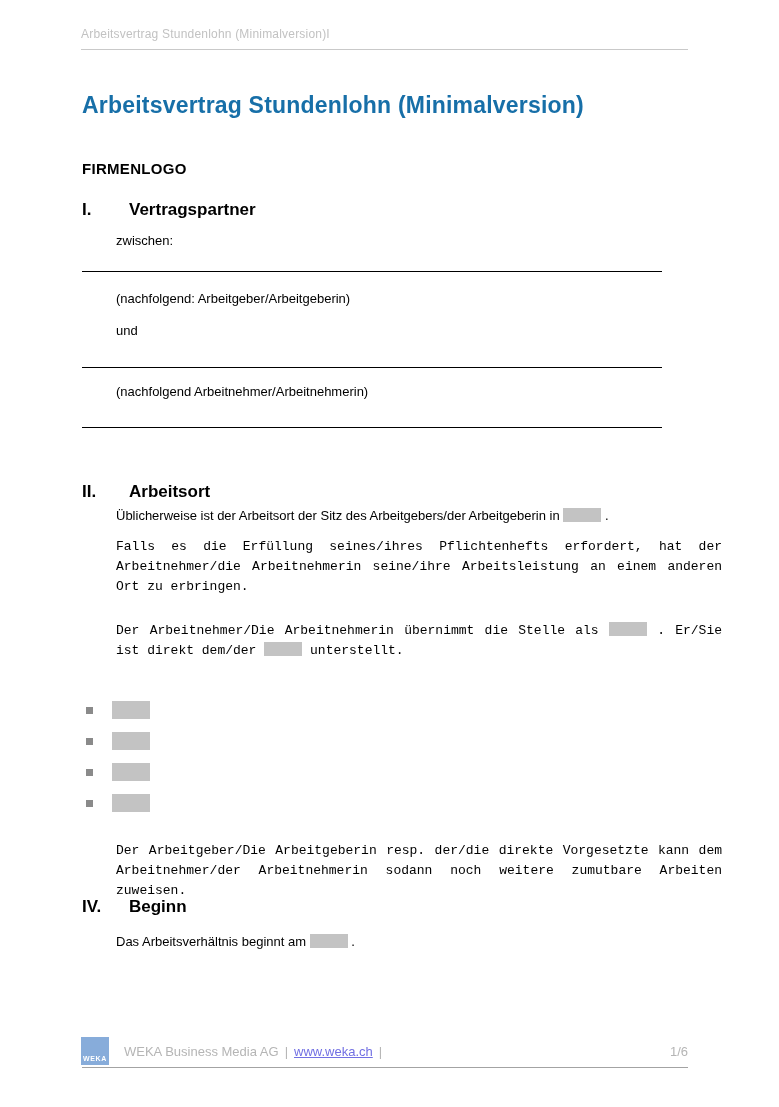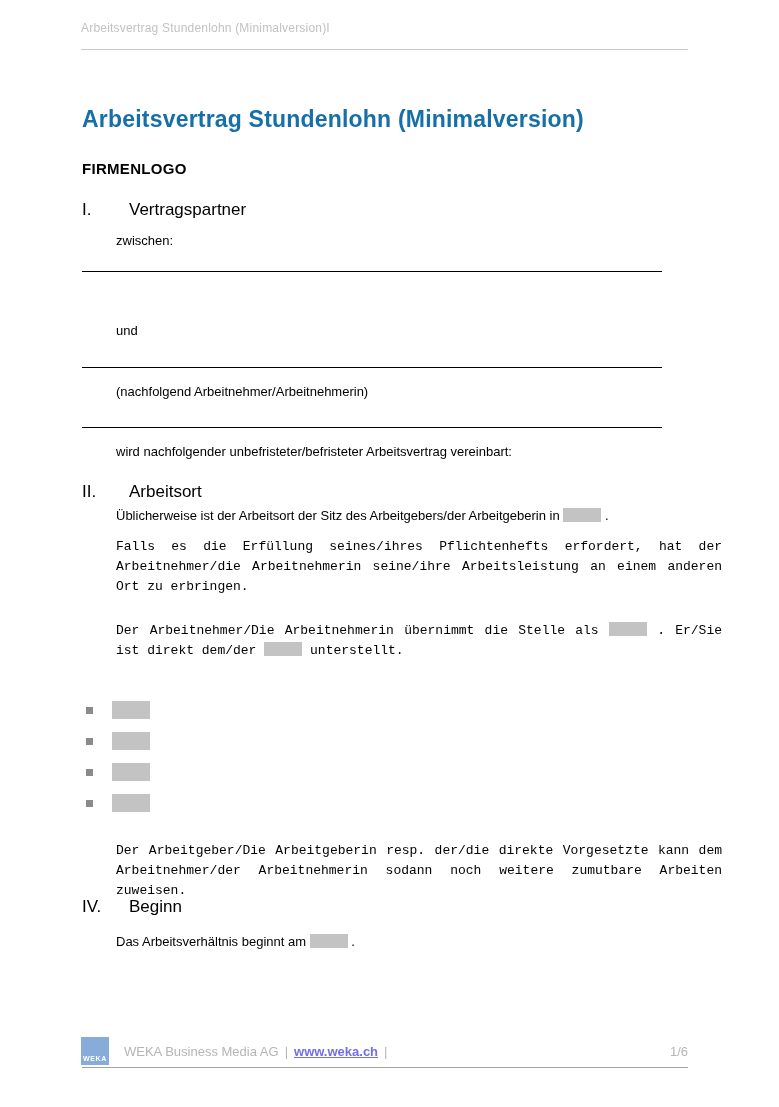--- a/index.html
+++ b/index.html
@@ -15,41 +15,41 @@
     background: #ffffff;
     overflow: hidden;
   }
   
   .page-header {
     position: absolute;
     left: 81px; top: 0;
     width: 607px; height: 50px;
     border-bottom: 1px solid #c9c9c9;
     display: flex; align-items: flex-end;
-    padding-bottom: 14px;
+    padding-bottom: 8px;
   }
   .page-header .hdr-text {
     font-size: 12px;
     color: #c2c2c2;
     letter-spacing: 0.2px;
   }
   
   .abs { position: absolute; left: 82px; width: 606px; }
   .doc-title {
     font-size: 23px;
     font-weight: bold;
     color: #176FA8;
     letter-spacing: 0.2px;
   }
   .firmenlogo {
     font-size: 15px;
     font-weight: bold;
     letter-spacing: 0.3px;
   }
-  .heading { font-size: 17px; font-weight: normal; }
+  .heading { font-size: 17px; font-weight: bold; }
   .heading .hnum { display: inline-block; width: 47px; }
   .para {
     font-size: 13px;
     line-height: 20px;
     margin-left: 34px;
   }
   .just { text-align: justify; font-family: Liberation Mono, monospace; }
   .fill-line {
     border-top: 1.5px solid #000000;
     width: 580px;
@@ -99,21 +99,21 @@
   }
   .footer-text {
     position: absolute;
     left: 124px; top: 1044px;
     font-size: 13px;
     color: #b5b5b5;
   }
   .footer-text .sep { margin: 0 6px; color: #b5b5b5; }
   .footer-link {
     color: #716fe3;
-    font-weight: bold;
+    font-weight: normal;
     text-decoration: underline;
   }
   .footer-pagenum {
     position: absolute;
     right: 91px; top: 1044px;
     font-size: 13px;
     color: #b5b5b5;
   }
   .footer-line {
     position: absolute;
@@ -124,42 +124,42 @@
 </style>
 </head>
 <body>
 
 <div class="page">
 
   <div class="page-header">
     <span class="hdr-text">Arbeitsvertrag Stundenlohn (Minimalversion)I</span>
   </div>
 
-  <h1 class="doc-title abs" style="top:106px">Arbeitsvertrag Stundenlohn (Minimalversion)</h1>
+  <h1 class="doc-title abs" style="top:92px">Arbeitsvertrag Stundenlohn (Minimalversion)</h1>
 
   <div class="firmenlogo abs" style="top:160px">FIRMENLOGO</div>
 
   <div class="heading abs" style="top:200px">
     <span class="hnum">I.</span><span class="htitle">Vertragspartner</span>
   </div>
 
   <div class="para abs" style="top:231px">zwischen:</div>
 
   <div class="fill-line abs" style="top:271px"></div>
 
+  <div class="para abs" style="top:289px">(nachfolgend: Arbeitgeber/Arbeitgeberin)</div>
 
   <div class="para abs" style="top:321px">und</div>
 
   <div class="fill-line abs" style="top:367px"></div>
 
   <div class="para abs" style="top:382px">(nachfolgend Arbeitnehmer/Arbeitnehmerin)</div>
 
   <div class="fill-line abs" style="top:427px"></div>
 
-  <div class="para abs" style="top:442px">wird nachfolgender unbefristeter/befristeter Arbeitsvertrag vereinbart:</div>
 
   <div class="heading abs" style="top:482px">
     <span class="hnum">II.</span><span class="htitle">Arbeitsort</span>
   </div>
 
   <div class="para abs" style="top:506px"><span>Üblicherweise ist der Arbeitsort der Sitz des Arbeitgebers/der Arbeitgeberin in </span><span class="ph-box"></span><span> .</span></div>
 
   <div class="para just abs" style="top:537px">Falls es die Erfüllung seines/ihres Pflichtenhefts erfordert, hat der Arbeitnehmer/die Arbeitnehmerin seine/ihre Arbeitsleistung an einem anderen Ort zu erbringen.</div>
 
 

